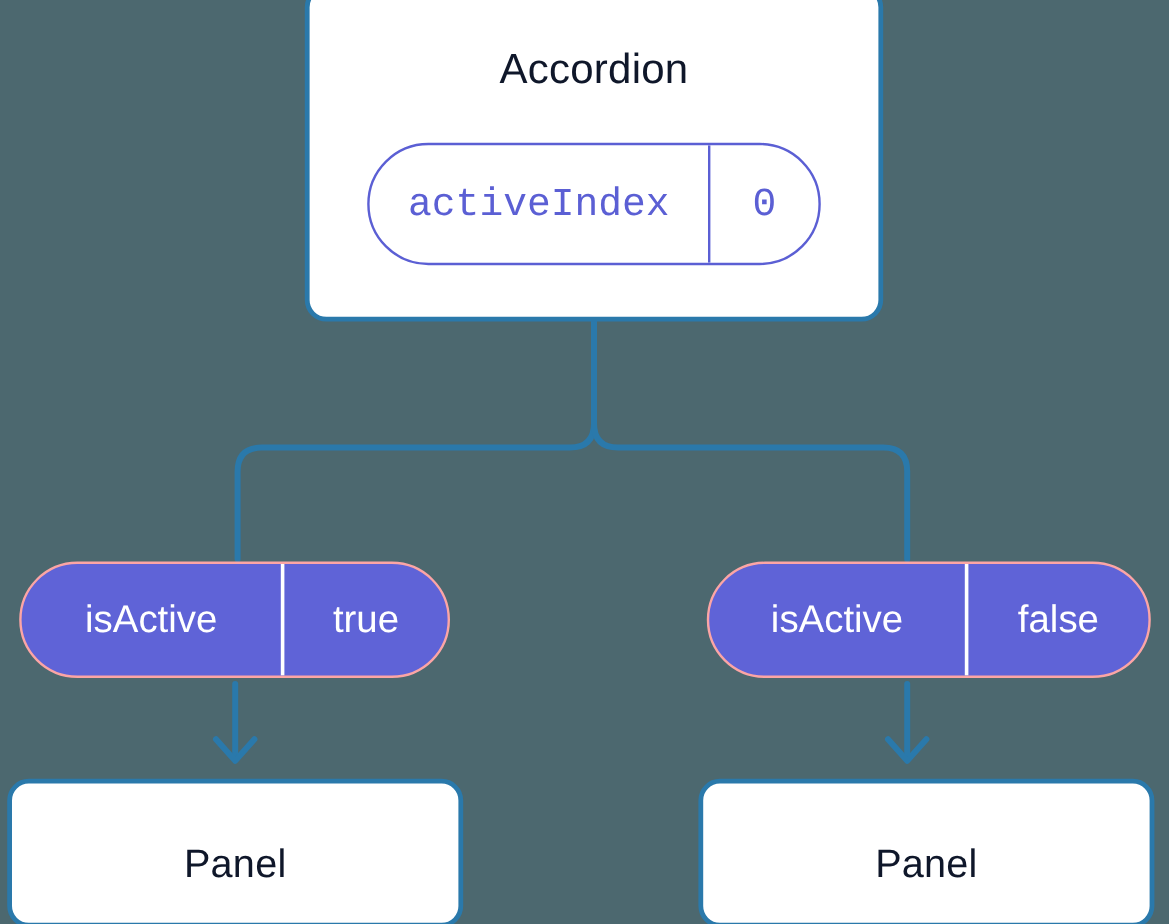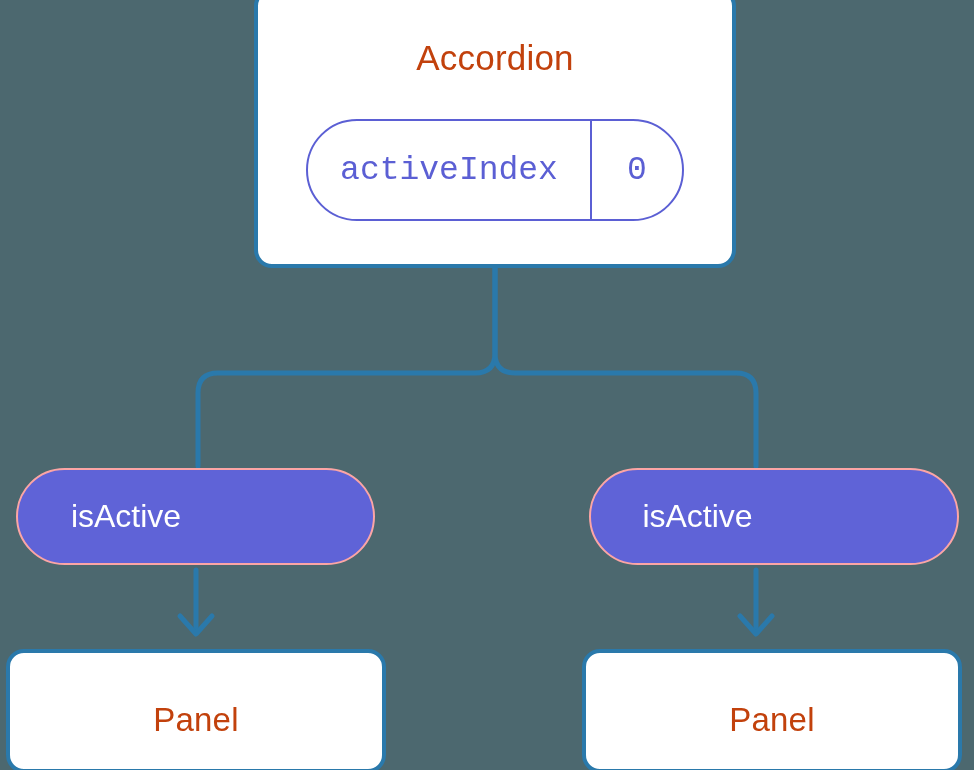--- a/index.html
+++ b/index.html
@@ -46,21 +46,21 @@
   }
   #accordion-card {
     left: 254px;
     top: -12px;
     width: 482px;
     height: 280px;
     justify-content: flex-start;
     padding-top: 48px;
   }
   .card-title {
-    color: #c2410c;
+    color: #0f172a;
     font-size: 35px;
     letter-spacing: 0.2px;
     line-height: 1;
     user-select: none;
   }
 
   
   .pill {
     position: absolute;
     display: flex;
@@ -191,27 +191,29 @@
     <div class="card-title">Accordion</div>
   </div>
 
   <div class="pill outlined" id="pill-active-index">
     <div class="pill-key">activeIndex</div>
     <div class="pill-val">0</div>
   </div>
 
   <div class="pill filled" id="pill-is-active-left">
     <div class="pill-key">isActive</div>
+    <div class="pill-val">true</div>
   </div>
 
   <div class="card" id="panel-card-left">
     <div class="card-title">Panel</div>
   </div>
 
   <div class="pill filled" id="pill-is-active-right">
     <div class="pill-key">isActive</div>
+    <div class="pill-val">false</div>
   </div>
 
   <div class="card" id="panel-card-right">
     <div class="card-title">Panel</div>
   </div>
 
 </div>
 
 </body></html>

